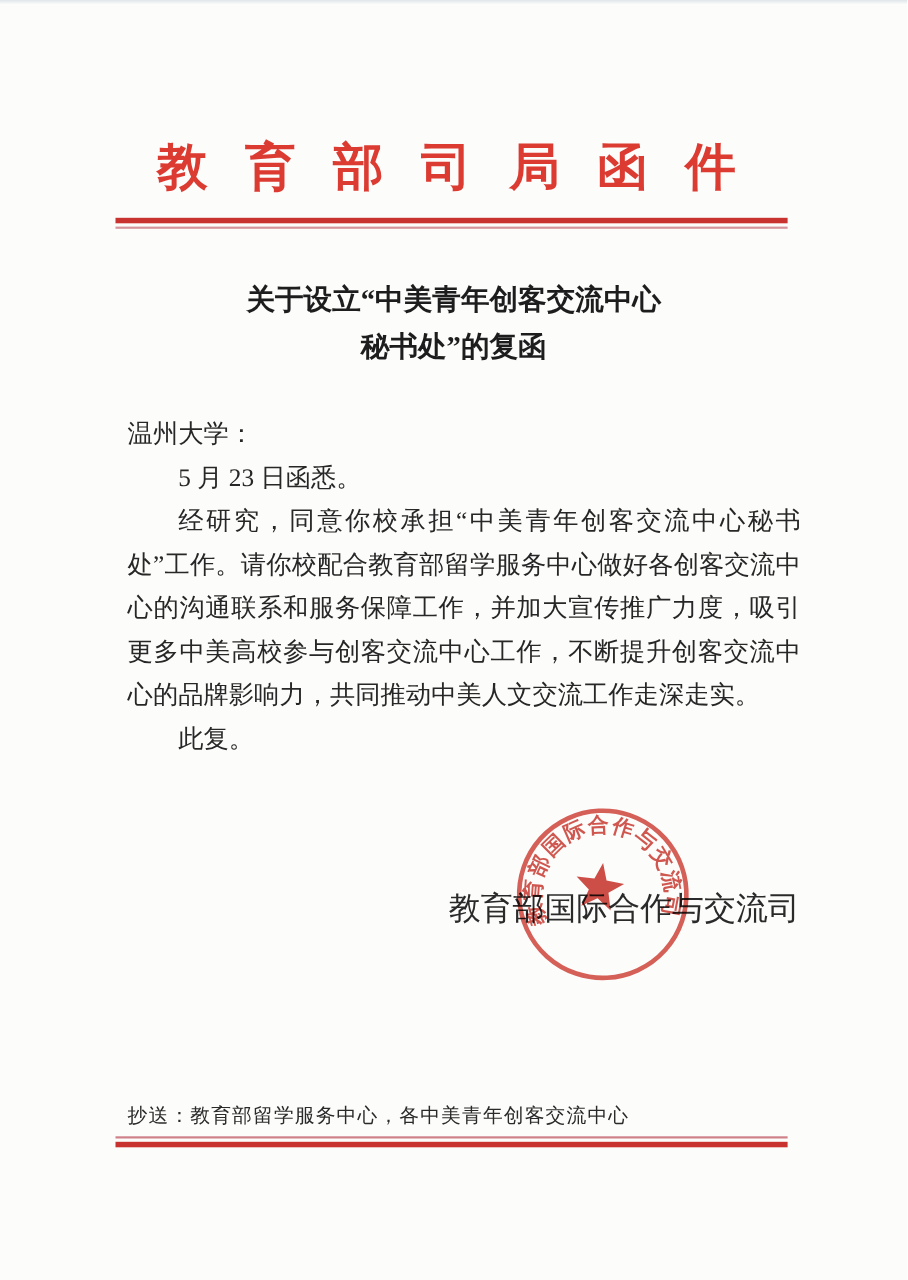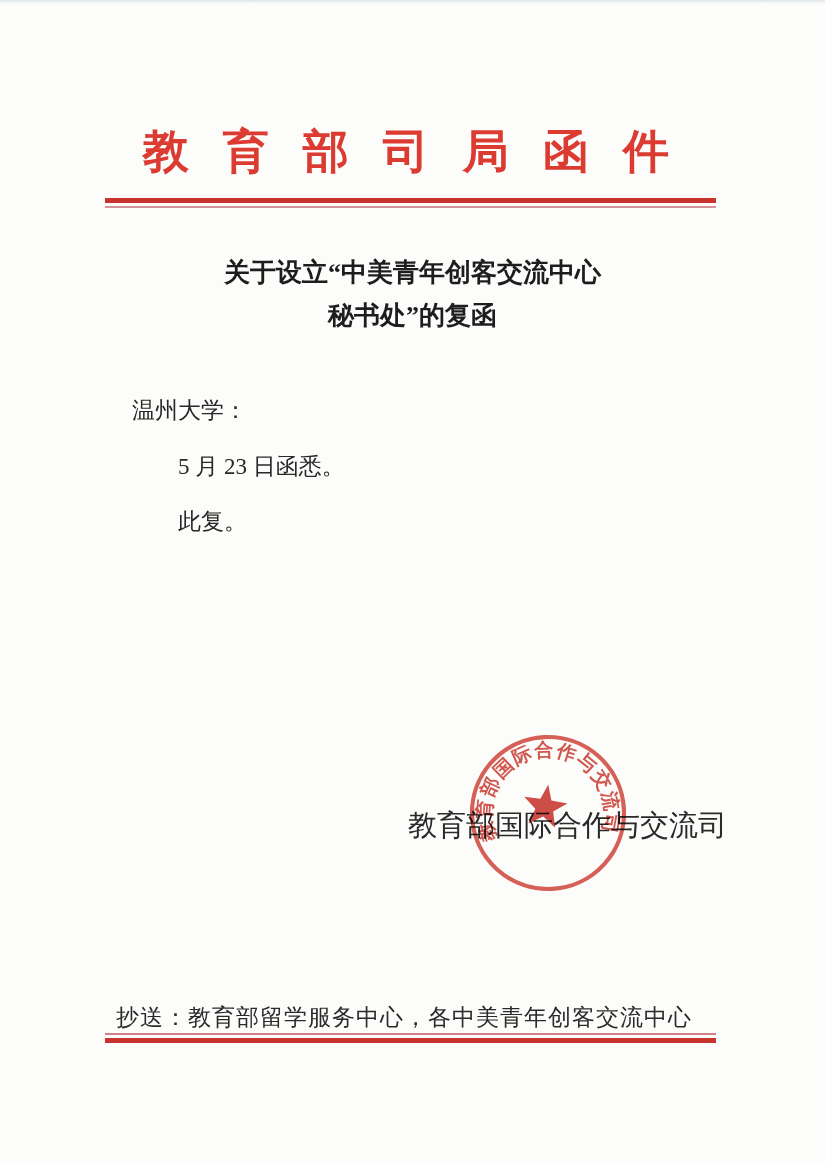--- a/index.html
+++ b/index.html
@@ -52,21 +52,21 @@
   .doc-title .tl { display: block; }
   .letter-body {
     position: absolute;
     top: 375px;
     left: 116px;
     width: 612px;
     font-size: 23px;
     line-height: 39.5px;
     color: #272727;
   }
-  .letter-body p { margin: 16px; }
+  .letter-body p { margin: 0; }
   .indent { text-indent: 2em; font-family: Liberation Serif, serif; }
   .justify { text-align: justify; }
   .signer {
     position: absolute;
     top: 806px;
     left: 408px;
     font-size: 29px;
     color: #2a2a2a;
     white-space: nowrap;
   }
@@ -94,21 +94,21 @@
     font-weight: bold;
     fill: #cf4a41;
     letter-spacing: 1.5px;
     font-family: "Liberation Serif", "DejaVu Serif", serif;
   }
   .seal-star { fill: #cc4038; }
   .cc-line {
     position: absolute;
     top: 1002px;
     left: 116px;
-    font-size: 23px;
+    font-size: 18px;
     letter-spacing: 1px;
     color: #2a2a2a;
     white-space: nowrap;
   }
 </style>
 </head>
 <body>
 
 <div class="page">
 
@@ -120,20 +120,21 @@
   <div class="rule rule-thin-top"></div>
 
   <h2 class="doc-title">
     <span class="tl">关于设立“中美青年创客交流中心</span>
     <span class="tl">秘书处”的复函</span>
   </h2>
 
   <div class="letter-body">
     <p class="salutation">温州大学：</p>
     <p class="para indent">5 月 23 日函悉。</p>
+    <p class="para indent justify">经研究，同意你校承担“中美青年创客交流中心秘书处”工作。请你校配合教育部留学服务中心做好各创客交流中心的沟通联系和服务保障工作，并加大宣传推广力度，吸引更多中美高校参与创客交流中心工作，不断提升创客交流中心的品牌影响力，共同推动中美人文交流工作走深走实。</p>
     <p class="para indent">此复。</p>
   </div>
 
   <div class="signer">教育部国际合作与交流司</div>
 
 
   <svg class="seal" viewBox="-86 -86 172 172" xmlns="http://www.w3.org/2000/svg">
     <circle class="seal-ring" cx="0" cy="0" r="76"></circle>
     <path id="sealArc" d="M -53.6 19.5 A 57 57 0 1 1 53.6 19.5" fill="none"></path>
     <text class="seal-text">

